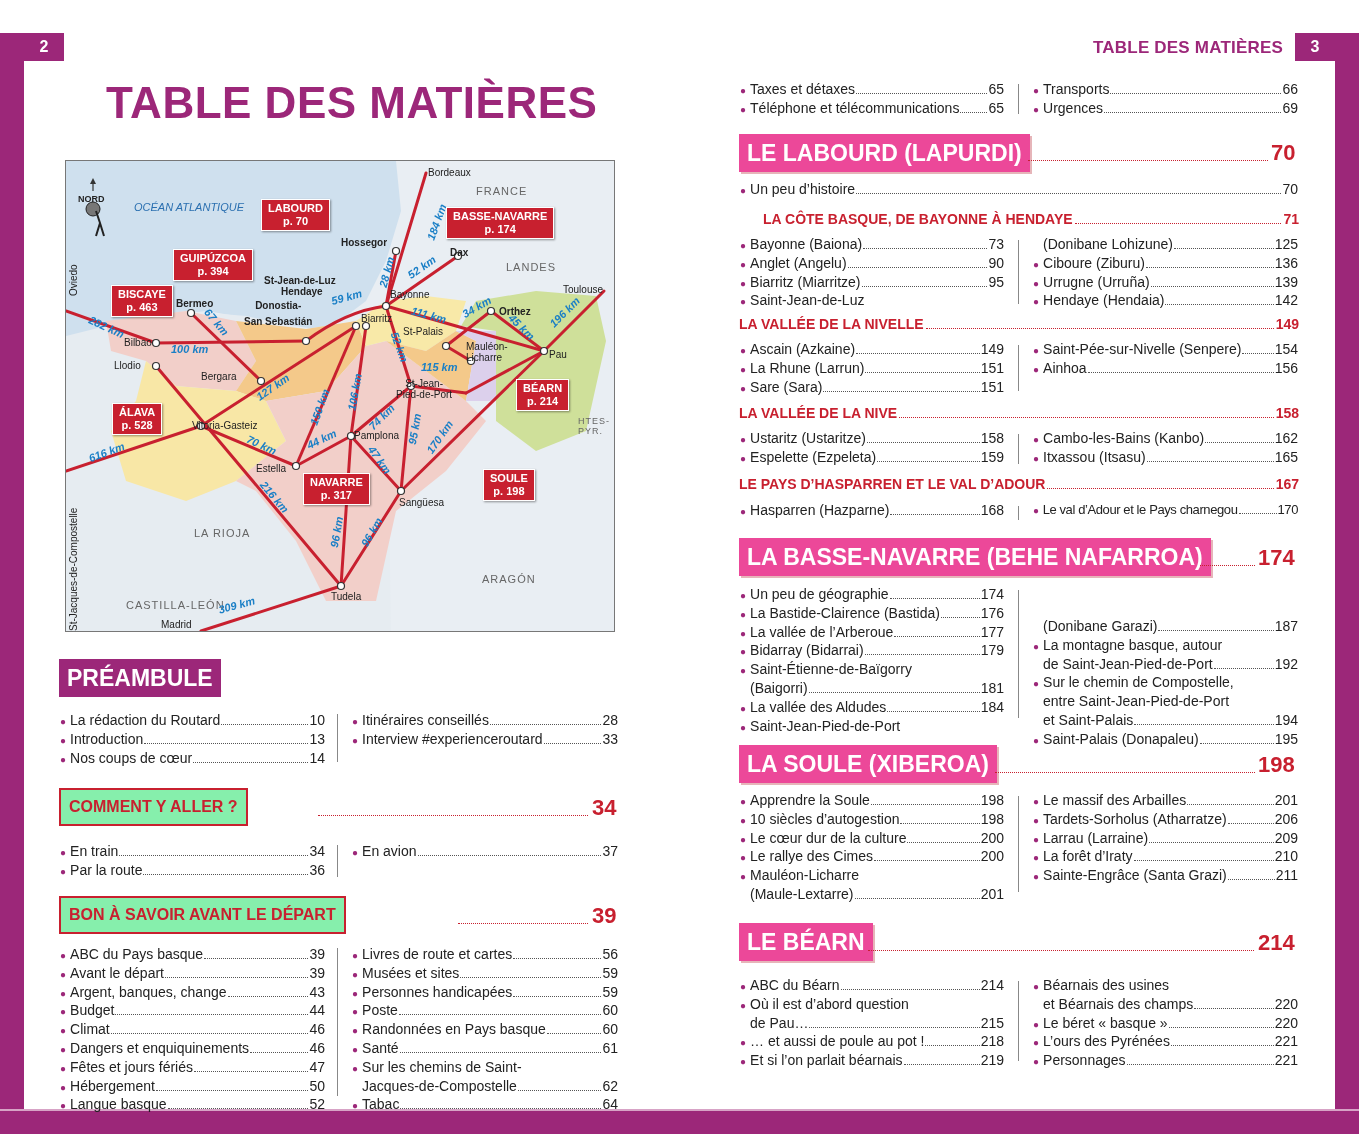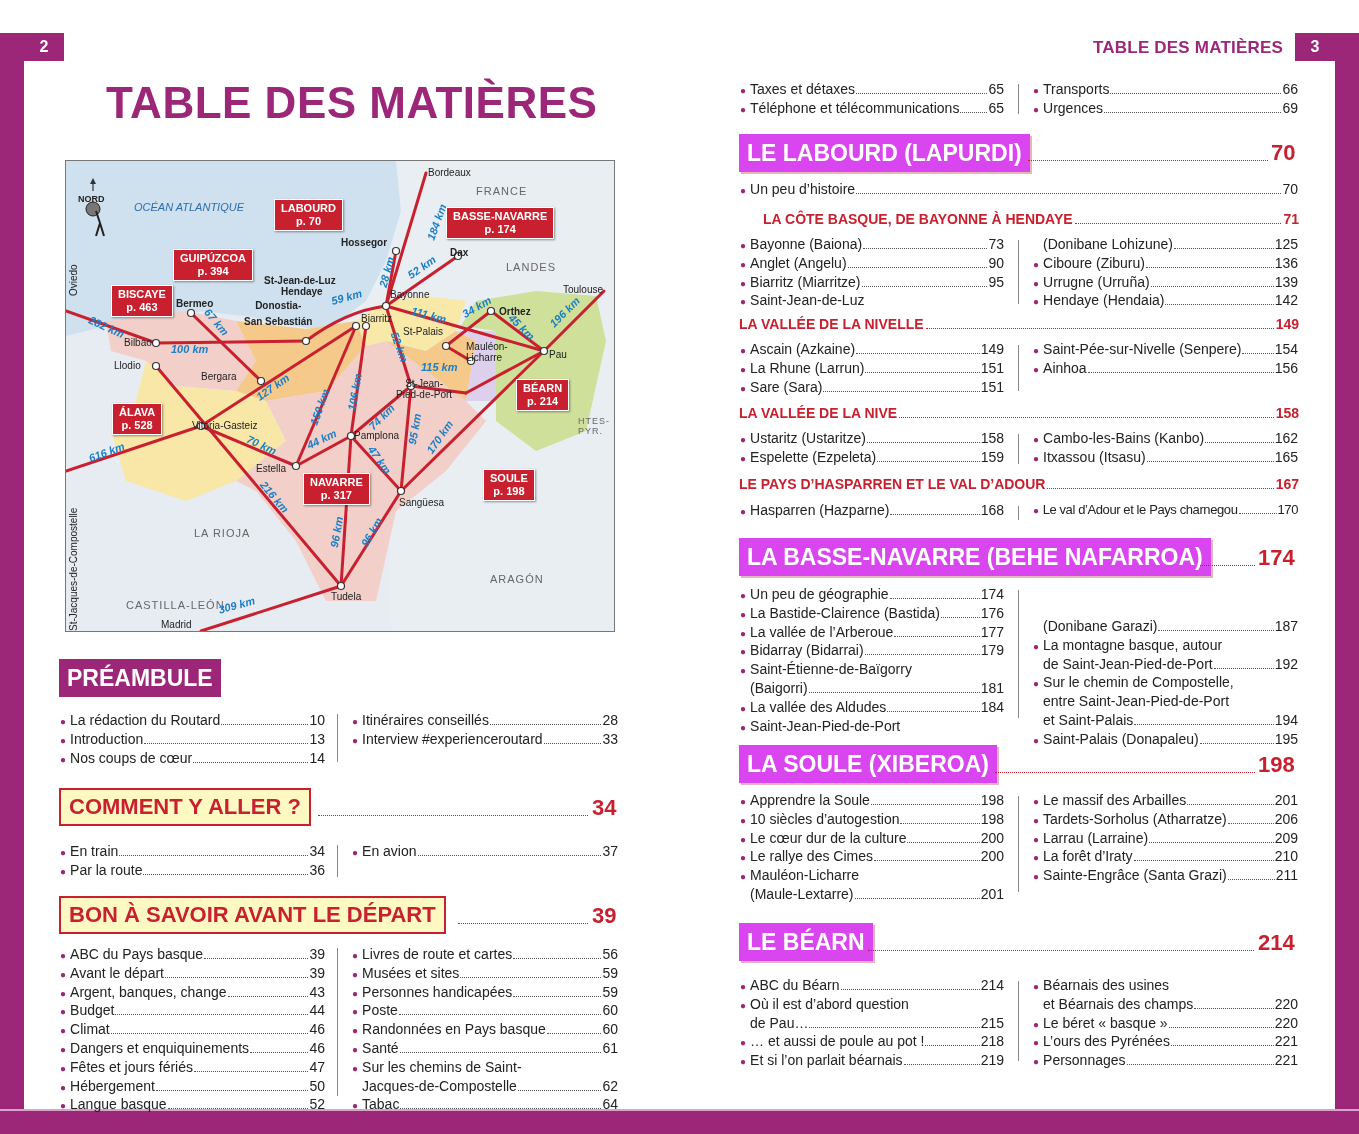--- a/index.html
+++ b/index.html
@@ -32,22 +32,22 @@
   .entry { display: flex; align-items: baseline; white-space: nowrap; }
   .entry .bullet { color: #9c2779; margin-right: 4px; font-size: 10px; }
   .entry .bullet.blank { visibility: hidden; }
   .entry .t { flex: 0 0 auto; }
   .entry .dots { flex: 1 1 auto; border-bottom: 1px dotted #555; margin: 0 1px 4px 1px; min-width: 6px; }
   .entry .p { flex: 0 0 auto; }
   .entry.nodots .dots { border: none; }
   .vsep { position: absolute; width: 1px; background: #888; }
 
   .banner-purple { position: absolute; background: #9c2779; color: #fff; font-weight: bold; font-size: 23px; padding: 4px 8px; line-height: 30px; }
-  .banner-outline { position: absolute; border: 2px solid #c8202f; color: #c8202f; font-weight: bold; font-size: 22px; padding: 2px 8px; line-height: 30px; background: #fef9c3; }
-  .banner-red { position: absolute; background: #d946ef; color: #fff; font-weight: bold; font-size: 23px; padding: 4px 8px; line-height: 30px; box-shadow: 2px 2px 0 #e6b5b9; }
+  .banner-outline { position: absolute; border: 2px solid #c8202f; color: #c8202f; font-weight: bold; font-size: 16px; padding: 2px 8px; line-height: 30px; background: #86efac; }
+  .banner-red { position: absolute; background: #ec4899; color: #fff; font-weight: bold; font-size: 23px; padding: 4px 8px; line-height: 30px; box-shadow: 2px 2px 0 #e6b5b9; }
   .banner-dots { position: absolute; border-bottom: 1px dotted #c8202f; height: 1px; }
   .banner-page { position: absolute; color: #c8202f; font-weight: bold; font-size: 22px; }
 
   .sub { position: absolute; display: flex; align-items: baseline; color: #c8202f; font-weight: bold; font-size: 14px; white-space: nowrap; }
   .sub .dots { flex: 1 1 auto; border-bottom: 1px dotted #c8202f; margin: 0 2px 4px 2px; }
 </style>
 </head>
 <body>
 
 <div class="frame-left"></div>
@@ -142,21 +142,21 @@
       <circle cx="27" cy="48" r="7" fill="#777" stroke="#222"></circle>
       <path d="M30,50 L34,62 L30,75 M34,62 L38,75" stroke="#222" stroke-width="2" fill="none"></path>
     </g>
   </svg>
 
   <span class="lbl" style="left:12px;top:33px;font-weight:bold;font-size:9px;">NORD</span>
   <span class="lbl sea" style="left:68px;top:40px;">OCÉAN  ATLANTIQUE</span>
   <span class="lbl region" style="left:410px;top:24px;">FRANCE</span>
   <span class="lbl region" style="left:440px;top:100px;">LANDES</span>
   <span class="lbl region" style="left:128px;top:366px;">LA RIOJA</span>
-  <span class="lbl region" style="left:416px;top:412px;margin-left:8px;">ARAGÓN</span>
+  <span class="lbl region" style="left:416px;top:412px;">ARAGÓN</span>
   <span class="lbl region" style="left:60px;top:438px;text-align:center;">CASTILLA-LEÓN</span>
   <span class="lbl region" style="left:512px;top:255px;white-space:pre;font-size:9px;">HTES-
 PYR.</span>
 
   <span class="lbl" style="left:362px;top:6px;">Bordeaux</span>
   <span class="lbl" style="left:275px;top:76px;font-weight:bold;">Hossegor</span>
   <span class="lbl" style="left:384px;top:86px;font-weight:bold;">Dax</span>
   <span class="lbl" style="left:324px;top:128px;">Bayonne</span>
   <span class="lbl" style="left:295px;top:152px;">Biarritz</span>
   <span class="lbl" style="left:497px;top:123px;">Toulouse</span>
@@ -205,21 +205,21 @@
   <span class="km" style="left:355px;top:270px;transform:rotate(-55deg);">170 km</span>
   <span class="km" style="left:180px;top:278px;transform:rotate(25deg);">70 km</span>
   <span class="km" style="left:240px;top:272px;transform:rotate(-25deg);">44 km</span>
   <span class="km" style="left:298px;top:293px;transform:rotate(55deg);">47 km</span>
   <span class="km" style="left:22px;top:285px;transform:rotate(-20deg);">616 km</span>
   <span class="km" style="left:190px;top:330px;transform:rotate(50deg);">216 km</span>
   <span class="km" style="left:255px;top:365px;transform:rotate(-80deg);">96 km</span>
   <span class="km" style="left:290px;top:365px;transform:rotate(-60deg);">96 km</span>
   <span class="km" style="left:152px;top:438px;transform:rotate(-15deg);">309 km</span>
 
-  <div class="tag" style="left:208px;top:38px;"><span>LABOURD</span><br><span>p. 70</span></div>
+  <div class="tag" style="left:195px;top:38px;"><span>LABOURD</span><br><span>p. 70</span></div>
   <div class="tag" style="left:380px;top:46px;"><span>BASSE-NAVARRE</span><br><span>p. 174</span></div>
   <div class="tag" style="left:107px;top:88px;"><span>GUIPÚZCOA</span><br><span>p. 394</span></div>
   <div class="tag" style="left:45px;top:124px;"><span>BISCAYE</span><br><span>p. 463</span></div>
   <div class="tag" style="left:46px;top:242px;"><span>ÁLAVA</span><br><span>p. 528</span></div>
   <div class="tag" style="left:237px;top:312px;"><span>NAVARRE</span><br><span>p. 317</span></div>
   <div class="tag" style="left:417px;top:308px;"><span>SOULE</span><br><span>p. 198</span></div>
   <div class="tag" style="left:450px;top:218px;"><span>BÉARN</span><br><span>p. 214</span></div>
 </div>
 
 <div class="banner-purple" style="left:59px;top:659px;">PRÉAMBULE</div>

